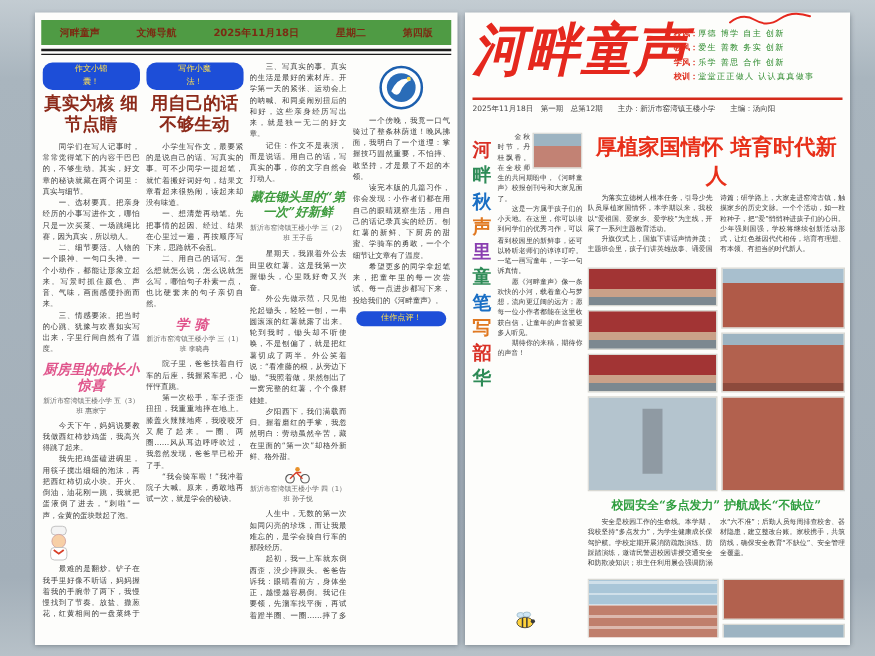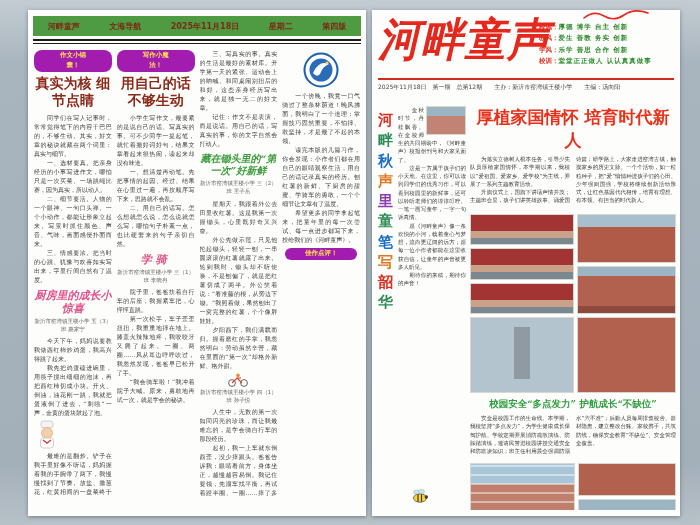--- a/index.html
+++ b/index.html
@@ -10,36 +10,36 @@
   #page-right{left:372px;width:308px;}
 
   
   .navbar{margin:6px 5px 0;height:20px;background:#4f9b44;display:flex;align-items:center;justify-content:space-around;color:#7b2a12;font-size:8px;font-weight:bold;}
   .dbl-rule{margin:3px 5px 0;border-top:2px solid #1c1c1c;border-bottom:1px solid #1c1c1c;height:2px;}
 
   .cols{display:flex;gap:5px;padding:5px 6px 0;height:448px;overflow:hidden;}
   .col{flex:1;overflow:hidden;font-size:6px;line-height:1.5;color:#3c3c3c;text-align:justify;}
   .body{white-space:pre-line;}
   .badge-wrap{text-align:center;margin:1px 0 2px;}
-  .badge{display:inline-block;background:#a21caf;color:#ffe04f;font-size:6.5px;font-weight:bold;padding:1px 20px;border-radius:8px;}
+  .badge{display:inline-block;background:#1d4ed8;color:#ffe04f;font-size:6.5px;font-weight:normal;padding:1px 20px;border-radius:8px;}
   .h-main{font-family:"DejaVu Serif",serif;font-weight:bold;color:#8c2a1a;font-size:14px;text-align:center;line-height:1.25;margin:3px 0 3px;}
   .h-script{font-family:"DejaVu Serif",serif;font-style:italic;font-weight:bold;text-align:center;line-height:1.2;margin:5px 0 2px;}
   .h-green{color:#3f9c3f;font-size:10px;}
   .h-pink{color:#e0558c;font-size:11px;}
   .h-pink-sm{color:#e0558c;font-size:11px;letter-spacing:4px;}
   .h-blue{color:#4a66cc;font-size:10px;display:inline;}
   .byline{font-size:5.5px;color:#666;text-align:center;margin:1px 0 3px;}
   .clip-row{text-align:center;margin:3px 0 1px;}
 
   
   .mast{position:relative;height:66px;}
   .calli{position:absolute;left:6px;top:2px;font-family:"DejaVu Serif",serif;font-style:italic;font-weight:bold;font-size:42px;color:#e5281e;letter-spacing:1px;transform:scaleY(1.08);}
   .motto{position:absolute;right:5px;top:12px;width:136px;font-size:6.5px;line-height:1.75;}
   .motto .lab{color:#e03020;font-weight:bold;}
-  .motto .val{color:#2e8b2e;font-weight:bold;letter-spacing:1px;}
+  .motto .val{color:#2e8b2e;font-weight:normal;letter-spacing:1px;}
   .swash{position:absolute;right:28px;top:-2px;}
   .red-rule{margin:2px 6px 0;border-top:2px solid #d42a1a;}
   .infoline{margin:3px 6px 0;font-size:6px;color:#444;}
 
   .zoneA{position:absolute;left:4px;top:96px;width:90px;height:404px;overflow:hidden;font-size:5.5px;line-height:1.5;color:#3c3c3c;text-align:justify;}
   .vtitle{float:left;width:19px;margin:4px 3px 2px 0;display:flex;flex-direction:column;align-items:center;}
   .vchar{font-family:"DejaVu Serif",serif;font-weight:bold;font-size:15px;line-height:1.35;}
   .vchar:nth-child(10n+1){color:#d93025}.vchar:nth-child(10n+2){color:#2e8b57}
   .vchar:nth-child(10n+3){color:#1a6fc4}.vchar:nth-child(10n+4){color:#e07820}
   .vchar:nth-child(10n+5){color:#8a3fb0}.vchar:nth-child(10n+6){color:#2e8b57}

